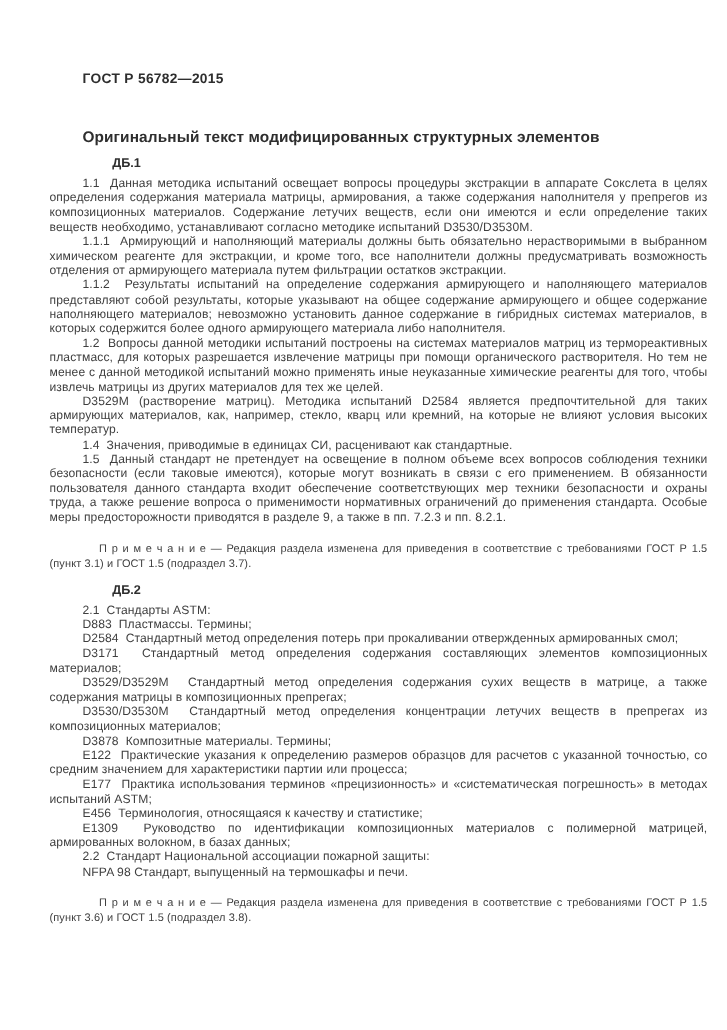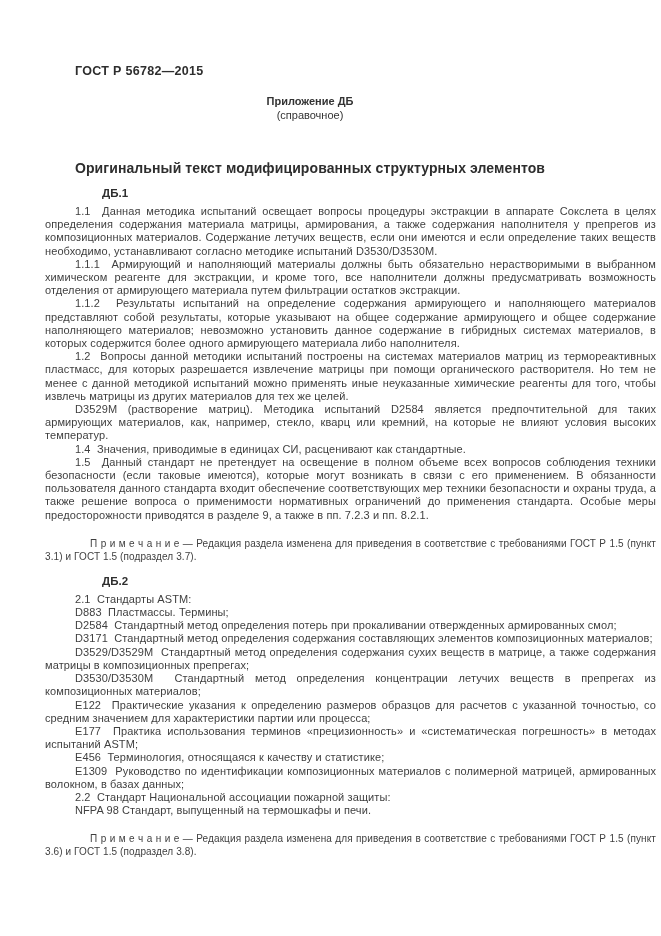--- a/index.html
+++ b/index.html
@@ -5,21 +5,21 @@
   html,body{margin:0;padding:0;background:#ffffff;}
   .page{
     position:relative;
     width:661px;height:936px;
     background:#ffffff;
     font-family:"Liberation Sans",sans-serif;
     color:#3f3f3f;
     overflow:hidden;
     box-sizing:border-box;
   }
-  .inner{padding:64px 5px 0 45px;}
+  .inner{padding:64px 18px 0 45px;}
   .running-header{
     font-weight:700;font-size:12.5px;line-height:14px;
     color:#2e2e2e;margin-left:30px;letter-spacing:.3px;
   }
   .appendix{width:530px;text-align:center;margin-top:17px;font-size:11px;line-height:13.5px;color:#333;}
   .appendix-label{font-weight:700;}
   .appendix-type{font-weight:400;}
   .doc-title{
     width:530px;text-align:center;font-weight:700;font-size:14px;
     line-height:14px;color:#2e2e2e;margin:39px 0 0 0;letter-spacing:.1px;
@@ -38,44 +38,41 @@
   }
   .it{}
 </style>
 </head>
 <body>
 
 <div class="page">
   <div class="inner">
     <div class="running-header">ГОСТ Р 56782—2015</div>
 
-    <div class="appendix">
-      <div class="appendix-label">Приложение ДБ</div>
-      <div class="appendix-type">(справочное)</div>
-    </div>
 
     <div class="doc-title">Оригинальный текст модифицированных структурных элементов</div>
 
     <div id="sections">
         <div class="section-heading">ДБ.1</div>
         <p class="para">1.1&nbsp; Данная методика испытаний освещает вопросы процедуры экстракции в аппарате Сокслета в целях определения содержания материала матрицы, армирования, а также содержания наполнителя у препрегов из композиционных материалов. Содержание летучих веществ, если они имеются и если определение таких веществ необходимо, устанавливают согласно методике испытаний D3530/D3530M.</p>
         <p class="para">1.1.1&nbsp; Армирующий и наполняющий материалы должны быть обязательно нерастворимыми в выбранном химическом реагенте для экстракции, и кроме того, все наполнители должны предусматривать возможность отделения от армирующего материала путем фильтрации остатков экстракции.</p>
         <p class="para">1.1.2&nbsp; Результаты испытаний на определение содержания армирующего и наполняющего материалов представляют собой результаты, которые указывают на общее содержание армирующего и общее содержание наполняющего материалов; невозможно установить данное содержание в гибридных системах материалов, в которых содержится более одного армирующего материала либо наполнителя.</p>
         <p class="para">1.2&nbsp; Вопросы данной методики испытаний построены на системах материалов матриц из термореактивных пластмасс, для которых разрешается извлечение матрицы при помощи органического растворителя. Но тем не менее с данной методикой испытаний можно применять иные неуказанные химические реагенты для того, чтобы извлечь матрицы из других материалов для тех же целей.</p>
         <p class="para">D3529M (растворение матриц). Методика испытаний D2584 является предпочтительной для таких армирующих материалов, как, например, стекло, кварц или кремний, на которые не влияют условия высоких температур.</p>
         <p class="para">1.4&nbsp; Значения, приводимые в единицах СИ, расценивают как стандартные.</p>
         <p class="para"><span class="it">1.5&nbsp; Данный стандарт не претендует на освещение в полном объеме всех вопросов соблюдения техники безопасности (если таковые имеются), которые могут возникать в связи с его применением. В обязанности пользователя данного стандарта входит обеспечение соответствующих мер техники безопасности и охраны труда, а также решение вопроса о применимости нормативных ограничений до применения стандарта.</span><span> Особые меры предосторожности приводятся в разделе 9, а также в пп. 7.2.3 и пп. 8.2.1.</span></p>
         <p class="note">П р и м е ч а н и е — Редакция раздела изменена для приведения в соответствие с требованиями ГОСТ Р 1.5 (пункт 3.1) и ГОСТ 1.5 (подраздел 3.7).</p>
         <div class="section-heading">ДБ.2</div>
         <p class="para">2.1&nbsp; Стандарты ASTM:</p>
         <p class="para">D883&nbsp; Пластмассы. Термины;</p>
         <p class="para">D2584&nbsp; Стандартный метод определения потерь при прокаливании отвержденных армированных смол;</p>
         <p class="para">D3171&nbsp; Стандартный метод определения содержания составляющих элементов композиционных материалов;</p>
         <p class="para">D3529/D3529M&nbsp; Стандартный метод определения содержания сухих веществ в матрице, а также содержания матрицы в композиционных препрегах;</p>
         <p class="para">D3530/D3530M&nbsp; Стандартный метод определения концентрации летучих веществ в препрегах из композиционных материалов;</p>
+        <p class="para">D3878&nbsp; Композитные материалы. Термины;</p>
         <p class="para">E122&nbsp; Практические указания к определению размеров образцов для расчетов с указанной точностью, со средним значением для характеристики партии или процесса;</p>
         <p class="para">E177&nbsp; Практика использования терминов «прецизионность» и «систематическая погрешность» в методах испытаний ASTM;</p>
         <p class="para">E456&nbsp; Терминология, относящаяся к качеству и статистике;</p>
         <p class="para">E1309&nbsp; Руководство по идентификации композиционных материалов с полимерной матрицей, армированных волокном, в базах данных;</p>
         <p class="para">2.2&nbsp; Стандарт Национальной ассоциации пожарной защиты:</p>
         <p class="para">NFPA 98 Стандарт, выпущенный на термошкафы и печи.</p>
         <p class="note">П р и м е ч а н и е — Редакция раздела изменена для приведения в соответствие с требованиями ГОСТ Р 1.5 (пункт 3.6) и ГОСТ 1.5 (подраздел 3.8).</p>
       </div>
 
   </div>

